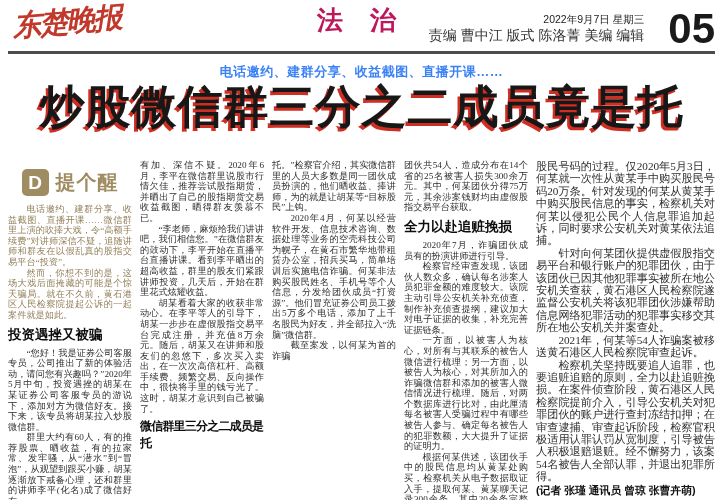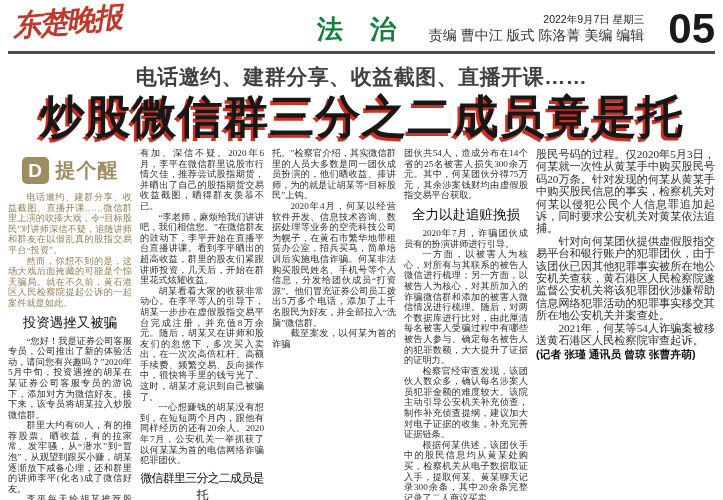--- a/index.html
+++ b/index.html
@@ -17,60 +17,60 @@
     padding-bottom:4px;
   }
   .logo {
     font-family:"DejaVu Serif", serif;
     font-style:italic; font-weight:bold; font-size:29px; color:#c0392b;
     transform:rotate(-5deg); transform-origin:left bottom;
     margin-left:6px; line-height:1; letter-spacing:-2px;
     align-self:center; margin-top:6px;
   }
   .section-title {
-    position:absolute; left:50%; transform:translateX(-50%); bottom:4px;
+    position:absolute; left:50%; transform:translateX(-50%); bottom:13px;
     font-family:"Liberation Sans", sans-serif;
-    font-size:26px; font-weight:bold; color:#15803d; letter-spacing:10px;
+    font-size:26px; font-weight:bold; color:#be185d; letter-spacing:10px;
   }
   .mast-right { display:flex; align-items:flex-end; gap:24px; }
   .mast-dates { text-align:right; line-height:1.25; padding-bottom:3px; }
   .date-line { font-size:10.5px; color:#222; font-family:"Liberation Sans", sans-serif; }
   .staff-line { font-size:14px; color:#333; font-family:"Liberation Sans", sans-serif; }
   .page-number {
     font-family:"Liberation Sans", sans-serif;
     font-size:42px; font-weight:bold; color:#1a1a1a; line-height:0.85;
   }
   
   .headline-block { text-align:center; padding-top:9px; height:92px; }
   .kicker {
     font-family:"Liberation Sans", sans-serif;
-    font-size:21px; font-weight:bold; color:#404040; letter-spacing:0.5px;
+    font-size:13px; font-weight:bold; color:#3b82f6; letter-spacing:0.5px;
   }
   .main-title {
     font-family:"Liberation Sans", sans-serif;
     font-size:45px; font-weight:900; color:#171717; line-height:1.15;
     letter-spacing:1px; white-space:nowrap;
     text-shadow:-2.5px 2.5px 0 #cf2e23;
   }
   
   .columns {
     display:flex; gap:8px; height:352px; margin-top:2px; overflow:hidden;
   }
-  .col { width:124px; flex:none; overflow:hidden; }
+  .col { width:124px; flex:none; overflow:hidden;margin-top:12px; }
   .col.wide { width:auto; flex:1; }
   .col p {
     font-size:9.2px; line-height:10.6px; text-align:justify;
     text-indent:2em; color:#2e2e2e;
   }
   .col.wide p { font-size:11.2px; line-height:12.4px; color:#2e2e2e; }
   .intro p { color:#94805c; }
   .subhead {
     font-family:"Liberation Sans", sans-serif;
-    font-weight:normal; font-size:13.5px; color:#0d0d0d;
-    text-align:center; padding:5px 0 4px;
+    font-weight:bold; font-size:13.5px; color:#0d0d0d;
+    padding:5px 0 4px;
   }
   .subhead.tight { font-size:12px; letter-spacing:-0.8px; padding:4px 0 3px; }
   .byline {
     font-family:"Liberation Sans", sans-serif;
     font-weight:bold; font-size:10.8px; color:#111; margin-top:1px;
   }
   
   .badge {
     display:flex; align-items:center; justify-content:center; gap:7px;
     margin:9px 0 8px;
@@ -108,54 +108,54 @@
   </div>
 
   <div class="columns">
 
     <div class="col">
       <div class="badge">
         <div class="badge-icon">D</div>
         <div class="badge-label">提个醒</div>
       </div>
       <div class="intro">
-        <p>电话邀约、建群分享、收益截图、直播开课……微信群里上演的吹捧大戏，令“目标股民”对讲师深信不疑，追随讲师和群友在以假乱真的股指交易平台“投资”。</p>
+        <p>电话邀约、建群分享、收益截图、直播开课……微信群里上演的吹捧大戏，令“高额手续费”对讲师深信不疑，追随讲师和群友在以假乱真的股指交易平台“投资”。</p>
         <p>然而，你想不到的是，这场大戏后面掩藏的可能是个惊天骗局。就在不久前，黄石港区人民检察院提起公诉的一起案件就是如此。</p>
       </div>
       <div class="subhead">投资遇挫又被骗</div>
       <p>“您好！我是证券公司客服专员，公司推出了新的体验活动，请问您有兴趣吗？”2020年5月中旬，投资遇挫的胡某在某证券公司客服专员的游说下，添加对方为微信好友。接下来，该专员将胡某拉入炒股微信群。</p>
       <p>群里大约有60人，有的推荐股票、晒收益，有的拉家常、发牢骚，从“潜水”到“冒泡”，从观望到跟买小赚，胡某逐渐放下戒备心理，还和群里的讲师李平(化名)成了微信好友。</p>
       <p>李平每天给胡某推荐股票，逢买必赚让胡某逐渐对李平崇拜</p>
     </div>
 
     <div class="col">
       <p style="text-indent:0">有加、深信不疑。2020年6月，李平在微信群里说股市行情欠佳，推荐尝试股指期货，并晒出了自己的股指期货交易收益截图，晒得群友羡慕不已。</p>
       <p>“李老师，麻烦给我们讲讲吧，我们相信您。”在微信群友的鼓动下，李平开始在直播平台直播讲课。看到李平晒出的超高收益，群里的股友们紧跟讲师投资，几天后，开始在群里花式炫耀收益。</p>
       <p>胡某看着大家的收获非常动心。在李平等人的引导下，胡某一步步在虚假股指交易平台完成注册，并充值8万余元。随后，胡某又在讲师和股友们的忽悠下，多次买入卖出，在一次次高倍杠杆、高额手续费、频繁交易、反向操作中，很快将手里的钱亏光了。这时，胡某才意识到自己被骗了。</p>
-      <p>一心想赚钱的胡某没有想到，在短短两个月内，跟他有同样经历的还有20余人。2020年7月，公安机关一举抓获了以何某某为首的电信网络诈骗犯罪团伙。</p>
       <div class="subhead tight">微信群里三分之二成员是托</div>
 
     </div>
 
     <div class="col">
       <p style="text-indent:0">托。”检察官介绍，其实微信群里的人员大多数是同一团伙成员扮演的，他们晒收益、捧讲师，为的就是让胡某等“目标股民”上钩。</p>
       <p>2020年4月，何某以经营软件开发、信息技术咨询、数据处理等业务的空壳科技公司为幌子，在黄石市繁华地带租赁办公室，招兵买马，简单培训后实施电信诈骗。何某非法购买股民姓名、手机号等个人信息，分发给团伙成员“打资源”。他们冒充证券公司员工拨出5万多个电话，添加了上千名股民为好友，并全部拉入“洗脑”微信群。</p>
       <p>截至案发，以何某为首的诈骗</p>
     </div>
 
     <div class="col">
       <p style="text-indent:0">团伙共54人，造成分布在14个省的25名被害人损失300余万元。其中，何某团伙分得75万元，其余涉案钱财均由虚假股指交易平台获取。</p>
       <div class="subhead">全力以赴追赃挽损</div>
       <p>2020年7月，诈骗团伙成员有的扮演讲师进行引导。</p>
+      <p>检察官经审查发现，该团伙人数众多，确认每名涉案人员犯罪金额的难度较大。该院主动引导公安机关补充侦查，制作补充侦查提纲，建议加大对电子证据的收集，补充完善证据链条。</p>
       <p>一方面，以被害人为核心，对所有与其联系的被告人微信进行梳理；另一方面，以被告人为核心，对其所加入的诈骗微信群和添加的被害人微信情况进行梳理。随后，对两个数据库进行比对，由此厘清每名被害人受骗过程中有哪些被告人参与、确定每名被告人的犯罪数额，大大提升了证据的证明力。</p>
-      <p>检察官经审查发现，该团伙人数众多，确认每名涉案人员犯罪金额的难度较大。该院主动引导公安机关补充侦查，制作补充侦查提纲，建议加大对电子证据的收集，补充完善证据链条。</p>
       <p>根据何某供述，该团伙手中的股民信息均从黄某处购买，检察机关从电子数据取证入手，提取何某、黄某聊天记录300余条，其中20余条完整记录了二人商议买卖</p>
     </div>
 
     <div class="col wide">
       <p style="text-indent:0">股民号码的过程。仅2020年5月3日，何某就一次性从黄某手中购买股民号码20万条。针对发现的何某从黄某手中购买股民信息的事实，检察机关对何某以侵犯公民个人信息罪追加起诉，同时要求公安机关对黄某依法追捕。</p>
       <p>针对向何某团伙提供虚假股指交易平台和银行账户的犯罪团伙，由于该团伙已因其他犯罪事实被所在地公安机关查获，黄石港区人民检察院遂监督公安机关将该犯罪团伙涉嫌帮助信息网络犯罪活动的犯罪事实移交其所在地公安机关并案查处。</p>
       <p>2021年，何某等54人诈骗案被移送黄石港区人民检察院审查起诉。</p>
+      <p>检察机关坚持既要追人追罪，也要追赃追赔的原则，全力以赴追赃挽损。在案件侦查阶段，黄石港区人民检察院提前介入，引导公安机关对犯罪团伙的账户进行查封冻结扣押；在审查逮捕、审查起诉阶段，检察官积极适用认罪认罚从宽制度，引导被告人积极退赔退赃。经不懈努力，该案54名被告人全部认罪，并退出犯罪所得。</p>
       <div class="byline">(记者 张瑾 通讯员 曾琼 张曹卉萌)</div>
     </div>
 
   </div>
 </div>
 
 </body></html>

